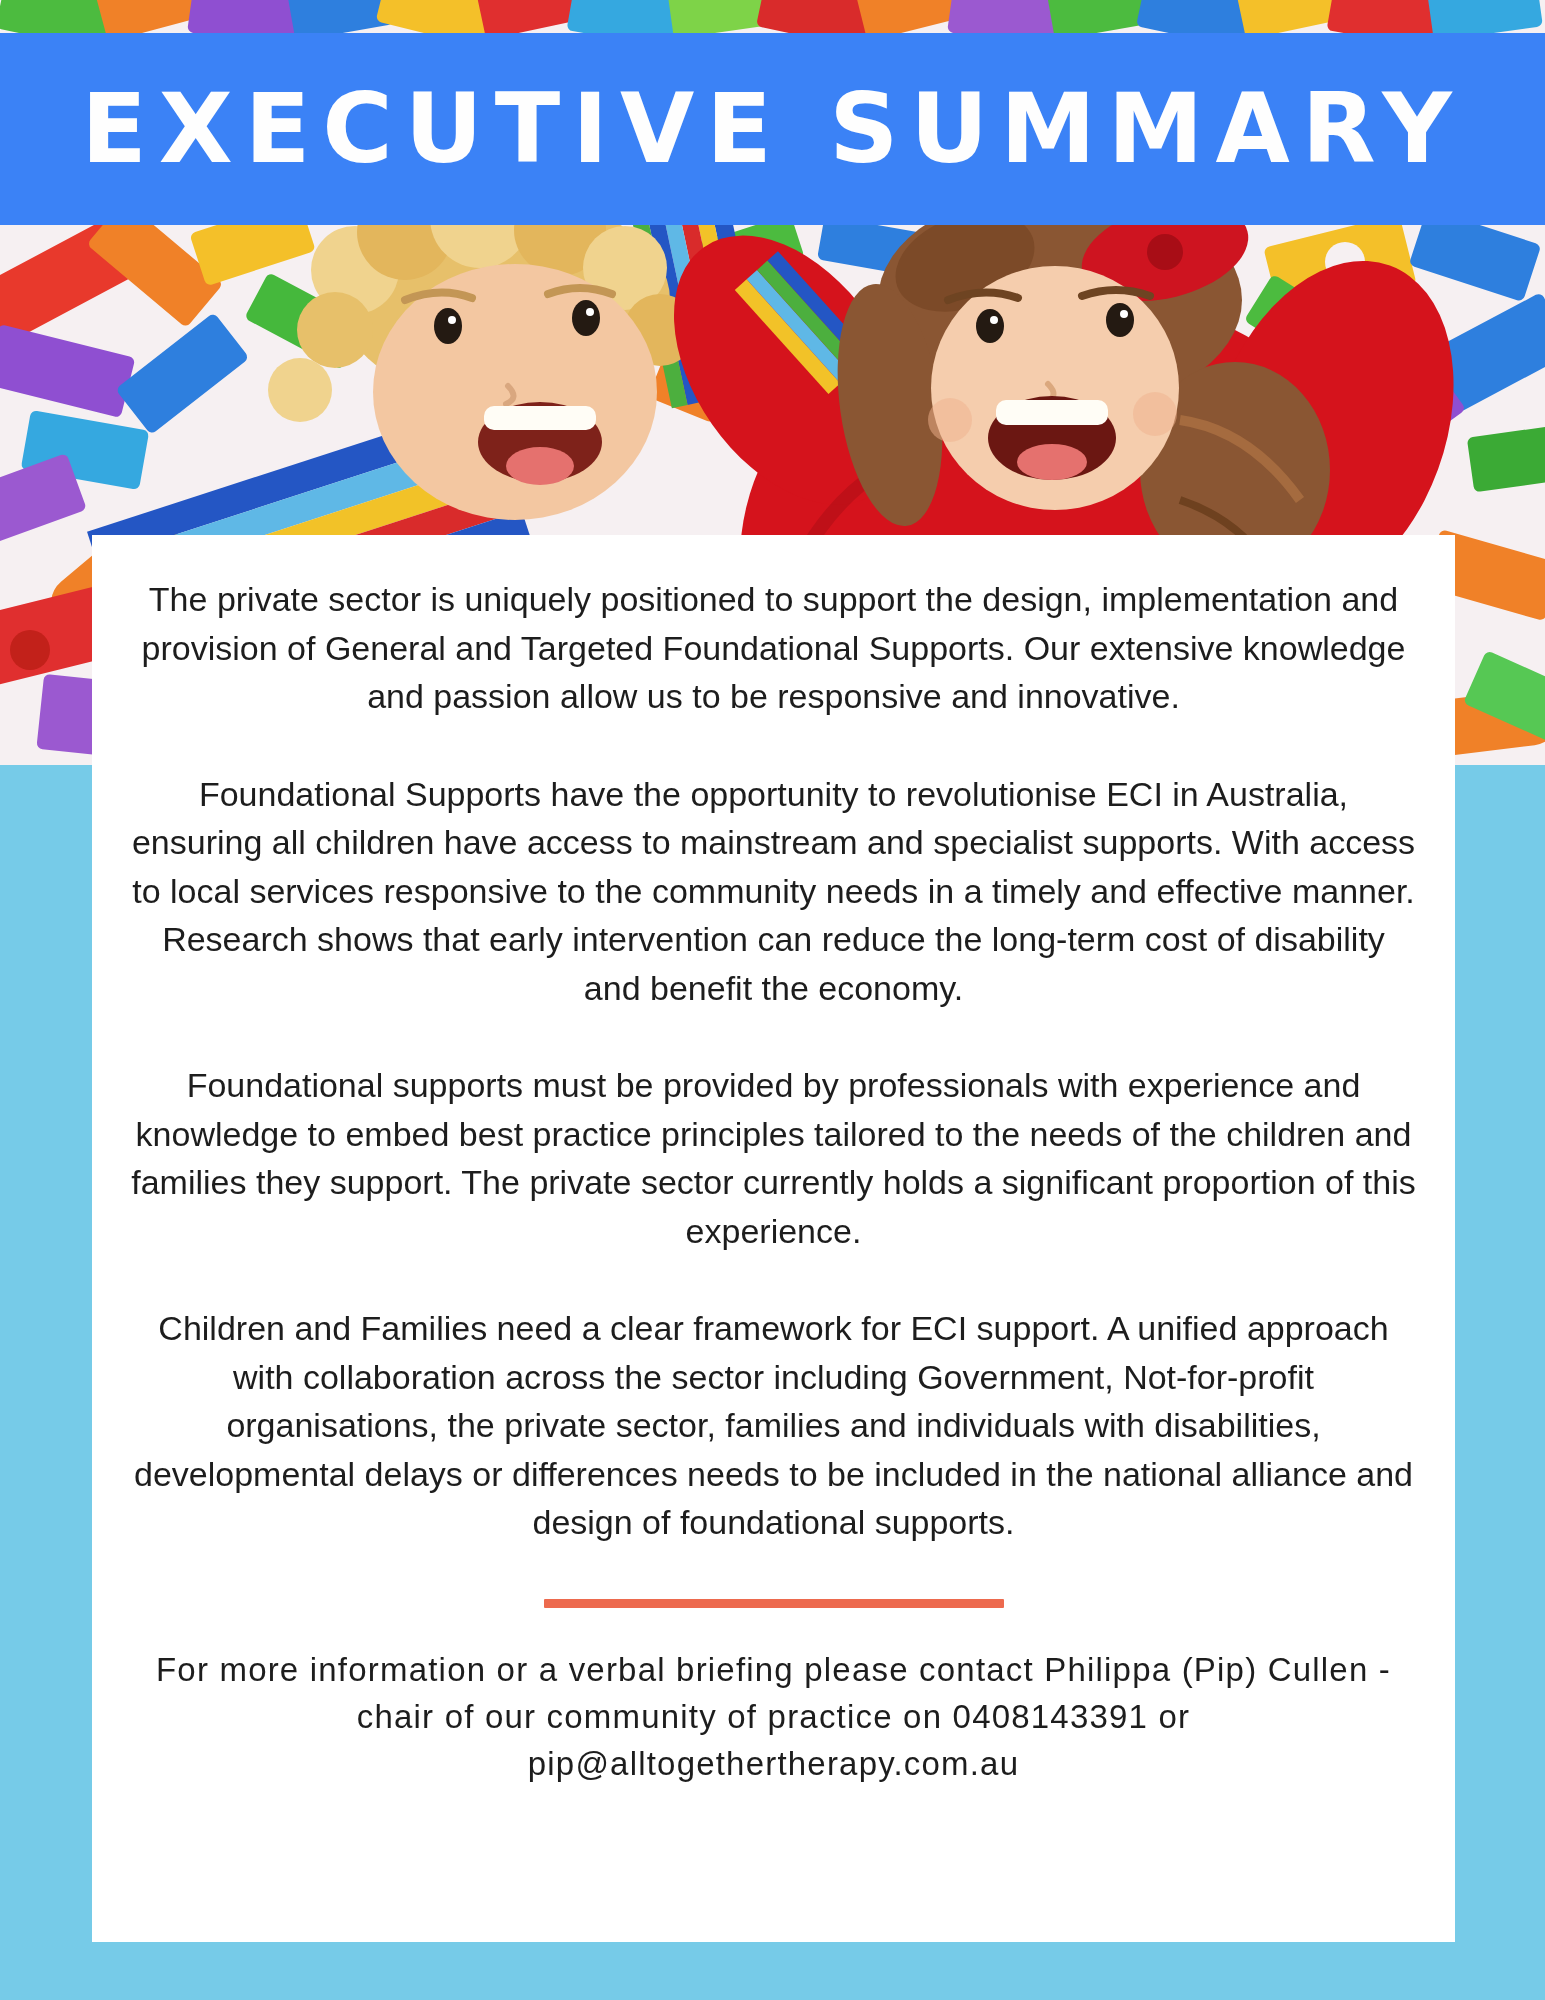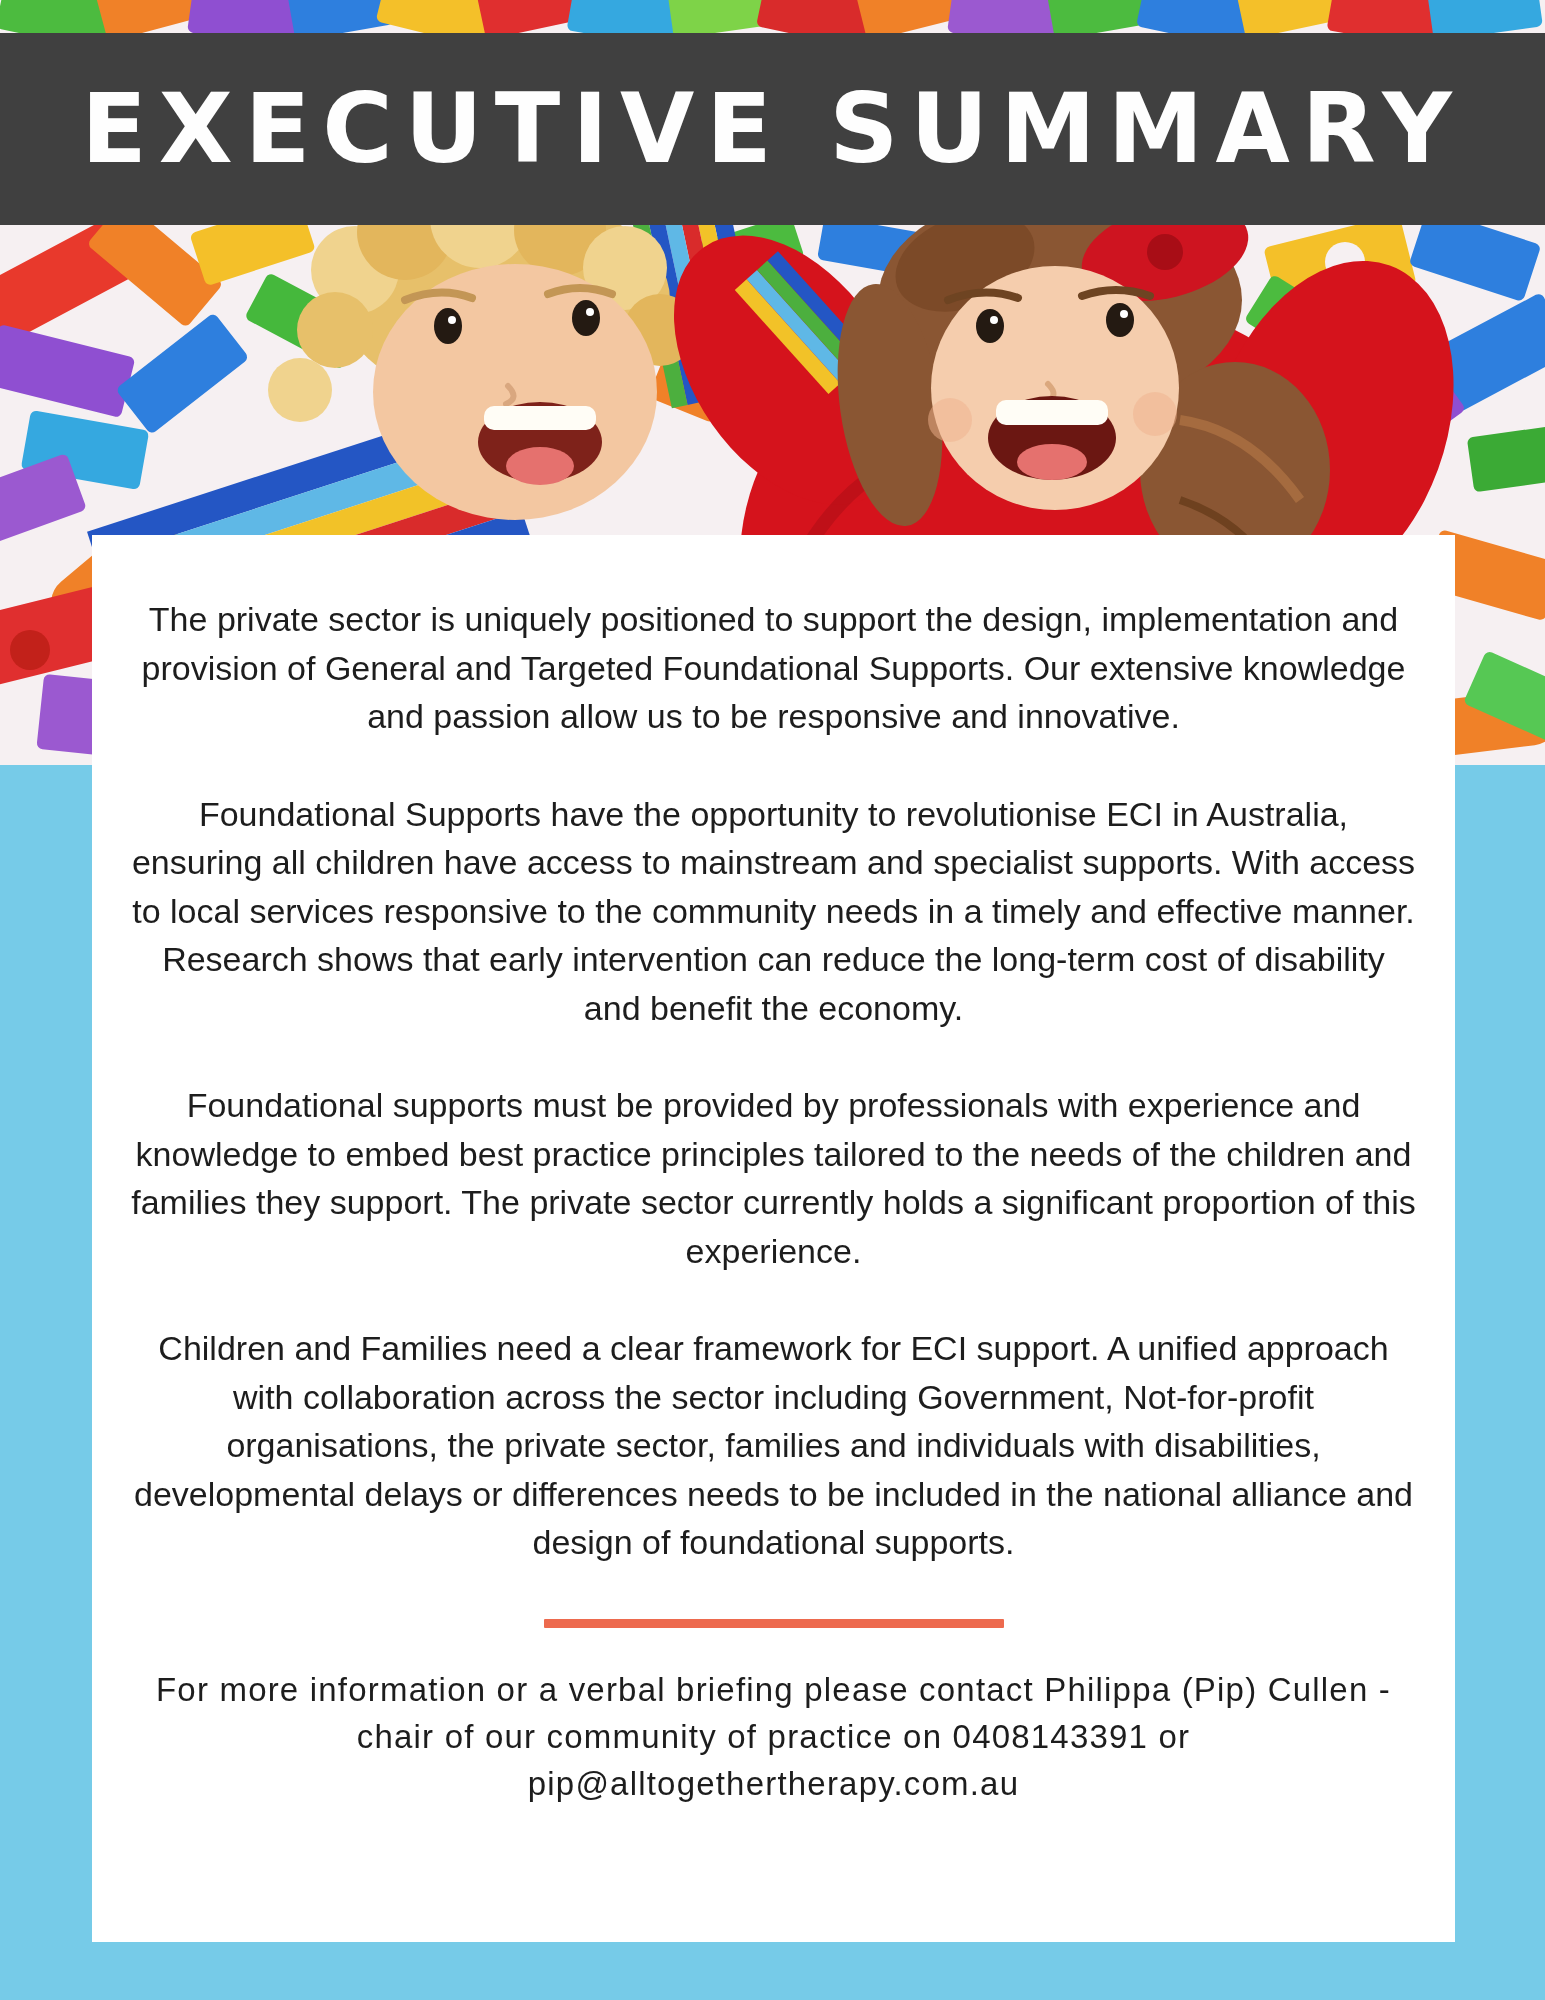--- a/index.html
+++ b/index.html
@@ -10,32 +10,32 @@
   }
   
   .photo {
     position:absolute; top:0; left:0; width:1545px; height:765px;
     background:#F6F0F2;
   }
   .photo svg { display:block; }
   
   .banner {
     position:absolute; top:33px; left:0; width:100%; height:192px;
-    background:#404040; display:flex; align-items:center; justify-content:center;
+    background:#3b82f6; display:flex; align-items:center; justify-content:center;
   }
   .banner h1 {
     margin:0; color:#FEFEFE;
     font-family:"DejaVu Sans", sans-serif; font-weight:700;
     font-size:96px; letter-spacing:12px; white-space:nowrap; line-height:1;
   }
   
   .card {
     position:absolute; left:92px; top:535px; width:1363px; min-height:1407px;
     background:#FFFFFF; box-sizing:border-box;
-    padding:60px 38px 30px; text-align:center; color:#1D1D1D;
+    padding:40px 38px 30px; text-align:center; color:#1D1D1D;
   }
   .card p.body-par {
     font-size:34px; line-height:48.5px; margin:0 auto 49px; max-width:1300px;
     font-weight:400;
   }
   .card p.body-par.last { margin-bottom:0; }
   .divider {
     width:460px; height:9px; background:#ED6A4E;
     margin:52px auto 38px; border-radius:1px;
   }

